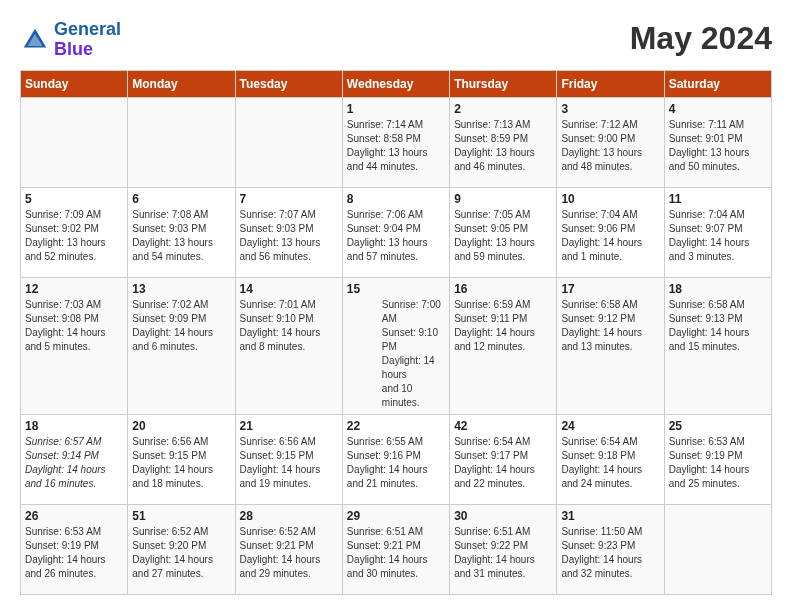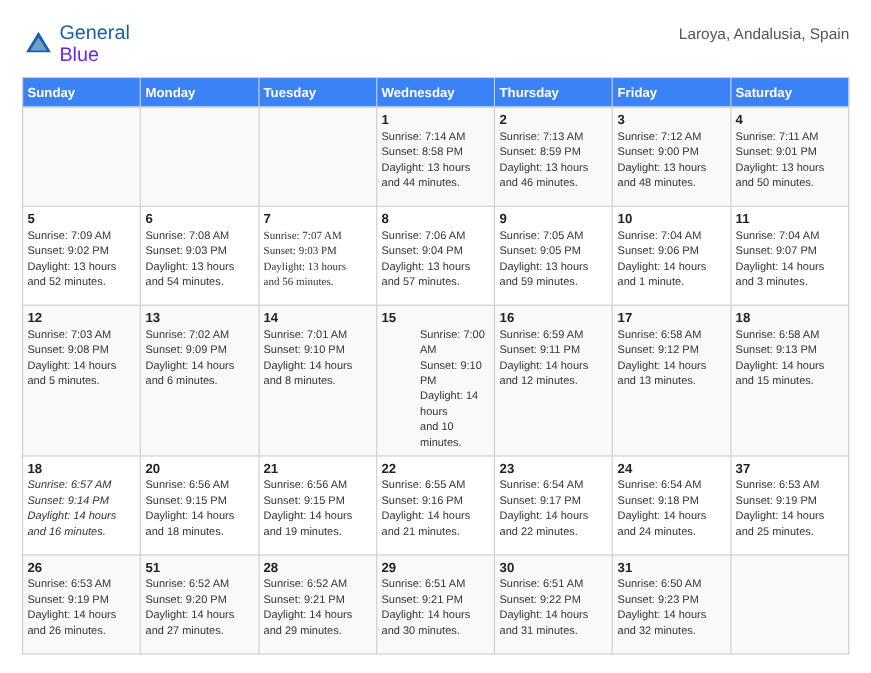--- a/index.html
+++ b/index.html
@@ -16,21 +16,21 @@
       align-items: flex-start;
       margin-bottom: 10px;
     }
     .logo {
       display: flex;
       align-items: center;
       gap: 4px;
     }
     .logo-text {
       font-size: 18px;
-      font-weight: normal;
+      font-weight: bold;
       color: #333;
       line-height: 1.1;
     }
     .logo-text span {
       color: #1a5fa8;
     }
     .logo-icon {
       width: 30px;
       height: 30px;
     }
@@ -46,21 +46,21 @@
       font-size: 14px;
       color: #555;
       margin-top: 2px;
     }
     table {
       width: 100%;
       border-collapse: collapse;
       font-size: 11px;
     }
     thead th {
-      background-color: #3b82f6;
+      background-color: #c2410c;
       color: #fff;
       padding: 6px 4px;
       text-align: left;
       font-size: 12px;
       font-weight: bold;
       border: 1px solid #ccc;
     }
     tbody td {
       border: 1px solid #ccc;
       vertical-align: top;
@@ -94,21 +94,21 @@
     <svg class="logo-icon" viewBox="0 0 40 40">
       <polygon points="20,5 35,30 5,30" fill="#1a5fa8"></polygon>
       <polygon points="20,12 30,28 10,28" fill="#fff" opacity="0.4"></polygon>
     </svg>
     <div class="logo-text">
       <div><span>General</span></div>
       <div><span style="color:#6d28d9">Blue</span></div>
     </div>
   </div>
   <div class="title-block">
-    <div class="location">Laroya, Andalusia, Spain</div>
+    <div class="month-year">May 2024</div>
   </div>
 </div>
 
 <table>
   <thead>
     <tr>
     <th>Sunday</th>
         <th>Monday</th>
         <th>Tuesday</th>
         <th>Wednesday</th>
@@ -161,21 +161,21 @@
         </td>
         <td>
           <div class="day-number">6</div>
           <div class="day-info" style="white-space: pre-line;">Sunrise: 7:08 AM
 Sunset: 9:03 PM
 Daylight: 13 hours
 and 54 minutes.</div>
         </td>
         <td>
           <div class="day-number">7</div>
-          <div class="day-info" style="white-space: pre-line; font-family: Liberation Serif, serif;">Sunrise: 7:07 AM
+          <div class="day-info" style="white-space: pre-line;">Sunrise: 7:07 AM
 Sunset: 9:03 PM
 Daylight: 13 hours
 and 56 minutes.</div>
         </td>
         <td>
           <div class="day-number">8</div>
           <div class="day-info" style="white-space: pre-line;">Sunrise: 7:06 AM
 Sunset: 9:04 PM
 Daylight: 13 hours
 and 57 minutes.</div>
@@ -276,35 +276,35 @@
 and 19 minutes.</div>
         </td>
         <td>
           <div class="day-number">22</div>
           <div class="day-info" style="white-space: pre-line;">Sunrise: 6:55 AM
 Sunset: 9:16 PM
 Daylight: 14 hours
 and 21 minutes.</div>
         </td>
         <td>
-          <div class="day-number">23</div>
+          <div class="day-number">42</div>
           <div class="day-info" style="white-space: pre-line;">Sunrise: 6:54 AM
 Sunset: 9:17 PM
 Daylight: 14 hours
 and 22 minutes.</div>
         </td>
         <td>
           <div class="day-number">24</div>
           <div class="day-info" style="white-space: pre-line;">Sunrise: 6:54 AM
 Sunset: 9:18 PM
 Daylight: 14 hours
 and 24 minutes.</div>
         </td>
         <td>
-          <div class="day-number">37</div>
+          <div class="day-number">25</div>
           <div class="day-info" style="white-space: pre-line;">Sunrise: 6:53 AM
 Sunset: 9:19 PM
 Daylight: 14 hours
 and 25 minutes.</div>
         </td>
       </tr>
       <tr>
         <td>
           <div class="day-number">26</div>
           <div class="day-info" style="white-space: pre-line;">Sunrise: 6:53 AM
@@ -335,21 +335,21 @@
         </td>
         <td>
           <div class="day-number">30</div>
           <div class="day-info" style="white-space: pre-line;">Sunrise: 6:51 AM
 Sunset: 9:22 PM
 Daylight: 14 hours
 and 31 minutes.</div>
         </td>
         <td>
           <div class="day-number">31</div>
-          <div class="day-info" style="white-space: pre-line;">Sunrise: 6:50 AM
+          <div class="day-info" style="white-space: pre-line;">Sunrise: 11:50 AM
 Sunset: 9:23 PM
 Daylight: 14 hours
 and 32 minutes.</div>
         </td>
         <td></td>
       </tr>
     </tbody>
 </table>
 
 </body></html>

